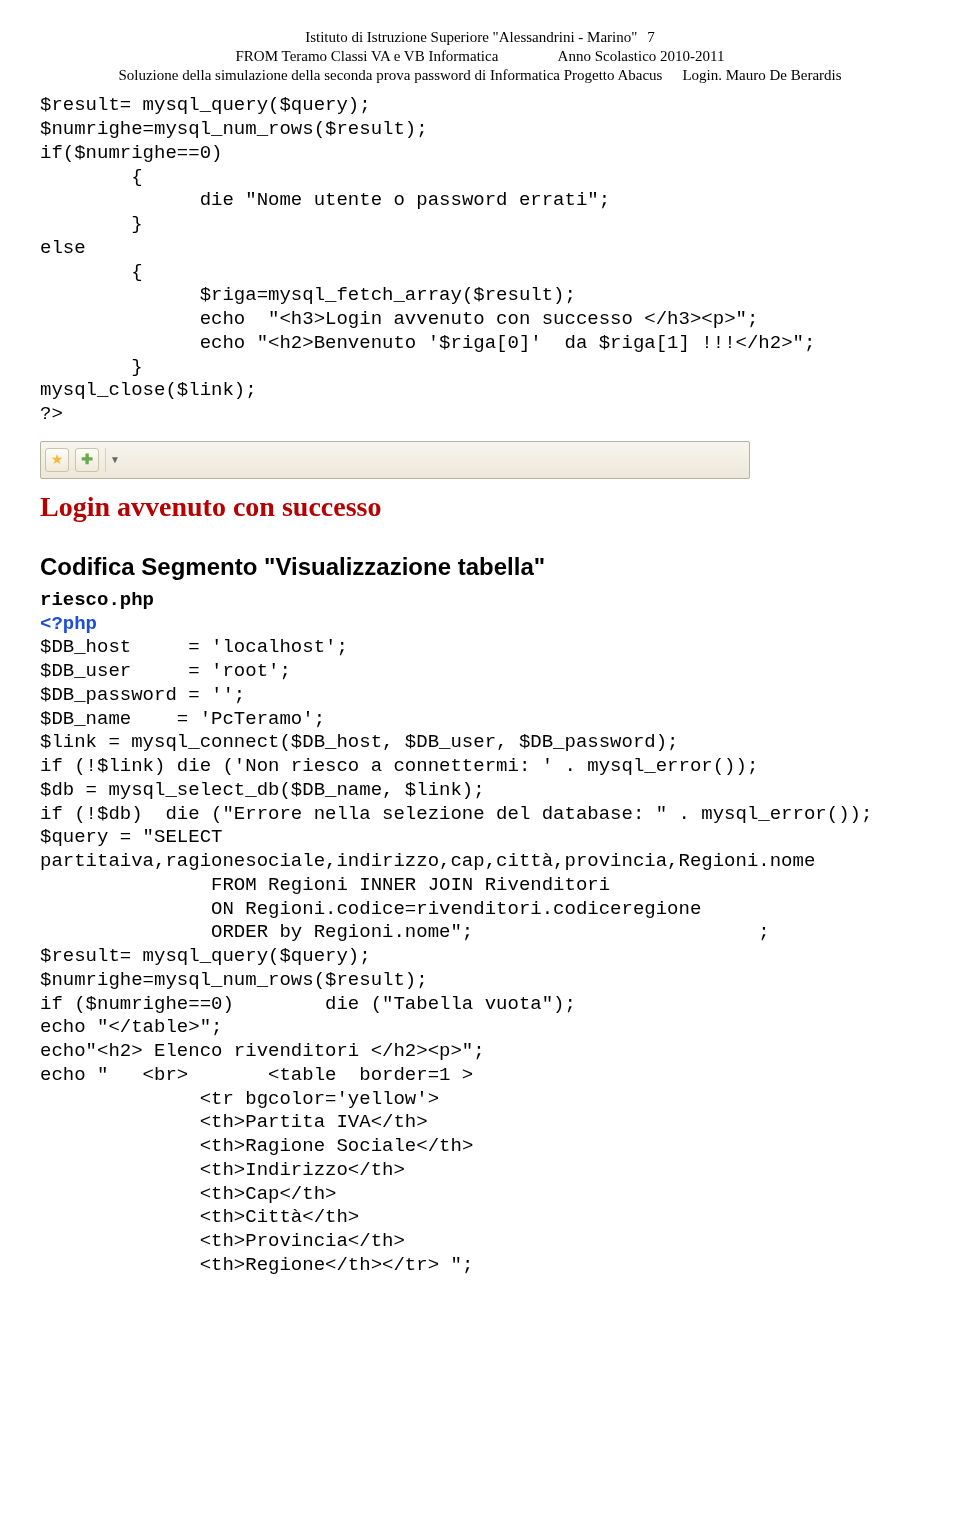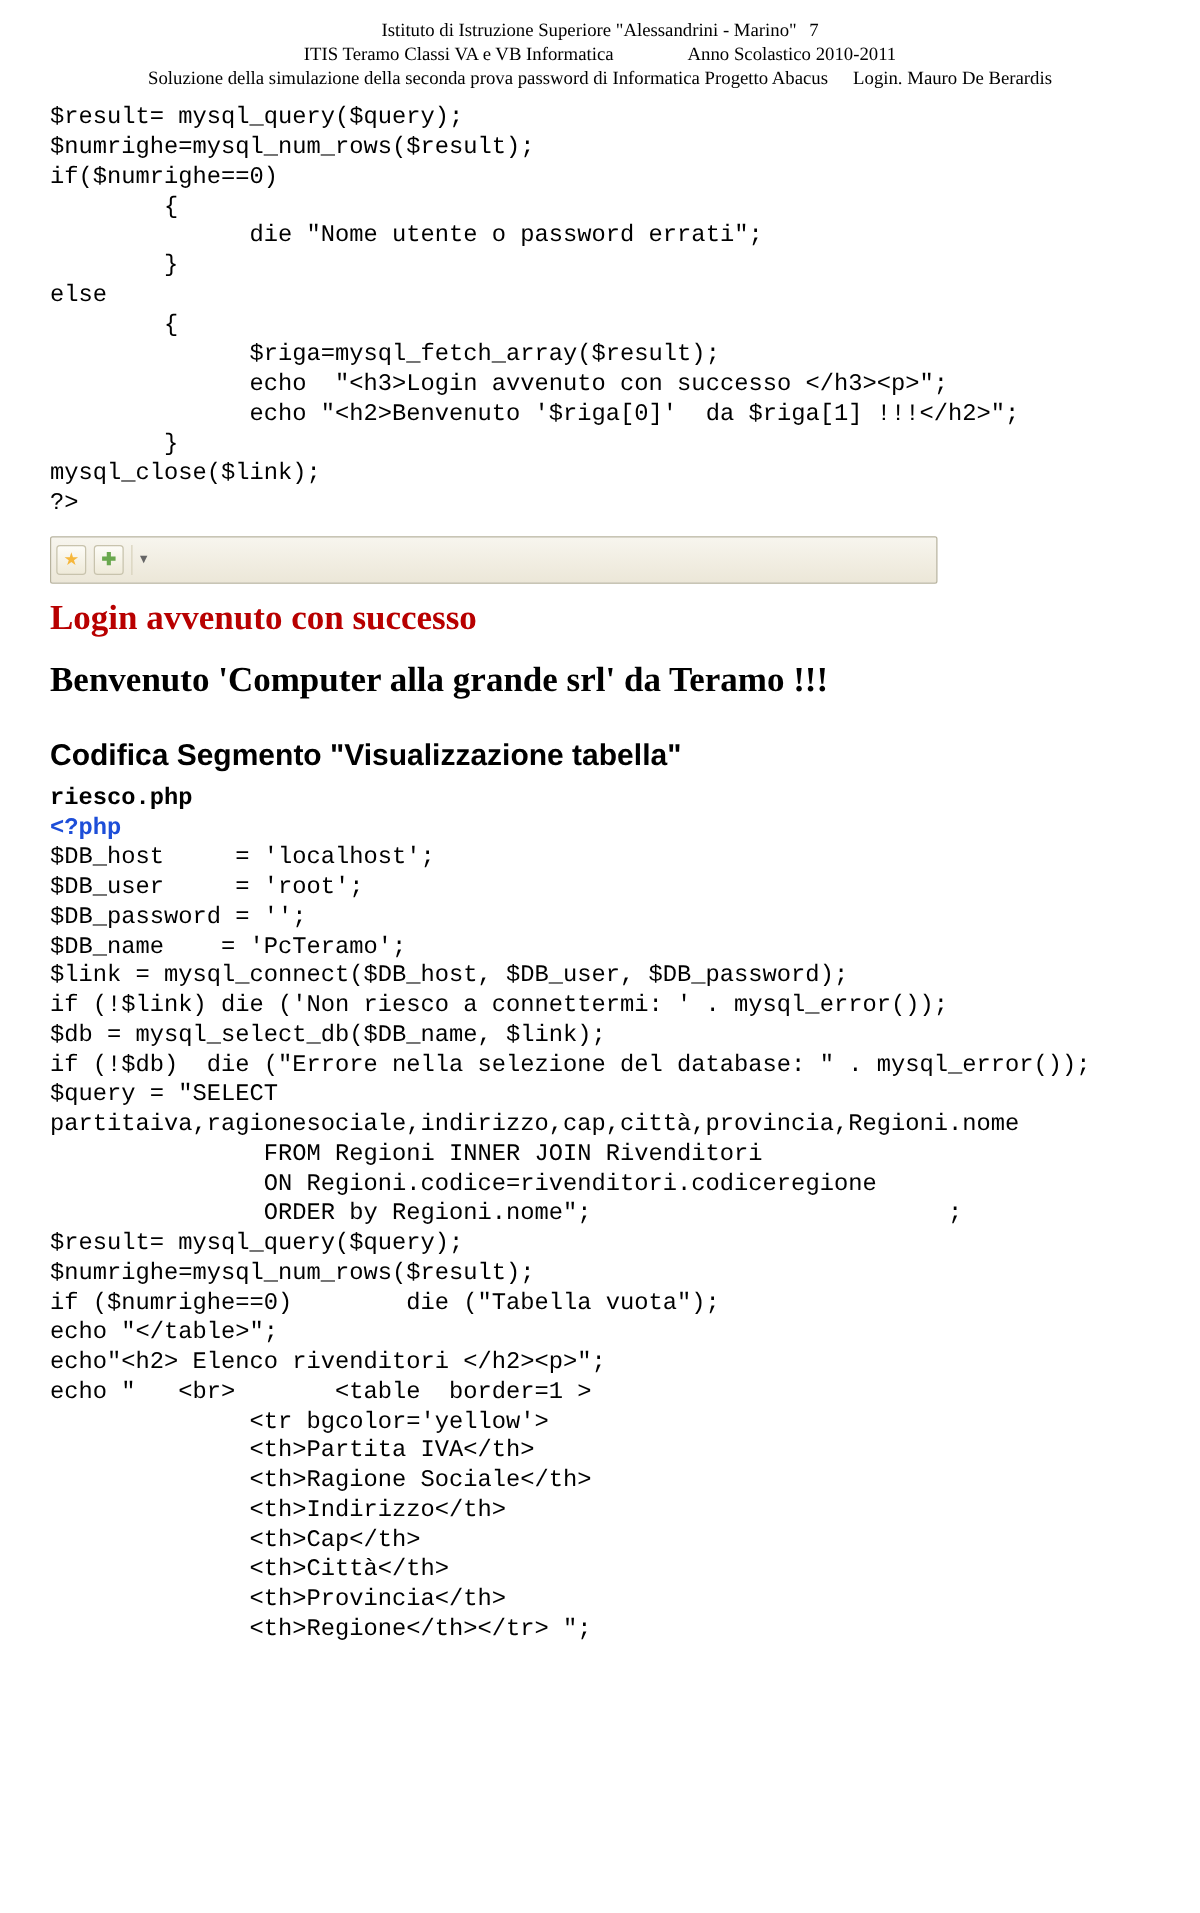--- a/index.html
+++ b/index.html
@@ -3,21 +3,21 @@
 <meta charset="utf-8">
 <style>
   body {
     margin: 0;
     background: #fff;
     font-family: "Times New Roman", Times, serif;
     color: #000;
     width: 960px;
   }
   .page {
-    padding: 16px 40px 40px 40px;
+    padding: 28px 40px 40px 40px;
   }
   .header {
     text-align: center;
     font-size: 15px;
     line-height: 1.25;
     margin-bottom: 10px;
   }
   .header .line1 { }
   .header .line2 { }
   .header .line3 { }
@@ -102,21 +102,21 @@
 </head>
 <body>
 
 <div class="page">
 
   <div class="header">
     <div class="line1">
       <span>Istituto di Istruzione Superiore "Alessandrini - Marino"</span><span class="pagenum">7</span>
     </div>
     <div class="line2">
-      <span>ITIS Teramo Classi VA e VB Informatica</span>
+      <span>FROM Teramo Classi VA e VB Informatica</span>
       &nbsp;&nbsp;&nbsp;&nbsp;&nbsp;&nbsp;&nbsp;&nbsp;&nbsp;&nbsp;&nbsp;&nbsp;&nbsp;&nbsp;
       <span>Anno Scolastico 2010-2011</span>
     </div>
     <div class="line3">
       <span>Soluzione della simulazione della seconda prova password di Informatica  Progetto Abacus</span><span class="prof">Login. Mauro De Berardis</span>
     </div>
   </div>
 
   <div class="code">$result= mysql_query($query);
 $numrighe=mysql_num_rows($result);
@@ -140,21 +140,20 @@
         </div>
       <div class="btn">
           <span class="plus">✚</span>
         </div>
       <div class="dd">
           <span>▼</span>
         </div>
     </div>
 
     <div class="bheading">Login avvenuto con successo</div>
-    <div class="bheading big">Benvenuto 'Computer alla grande srl' da Teramo !!!</div>
   </div>
 
   <div class="section-title">Codifica Segmento "Visualizzazione tabella"</div>
 
   <div class="code"><b><span>riesco.php</span></b>
 <span class="phpopen">&lt;?php</span>
 <span>$DB_host     = 'localhost';
 $DB_user     = 'root';
 $DB_password = '';
 $DB_name    = 'PcTeramo';

